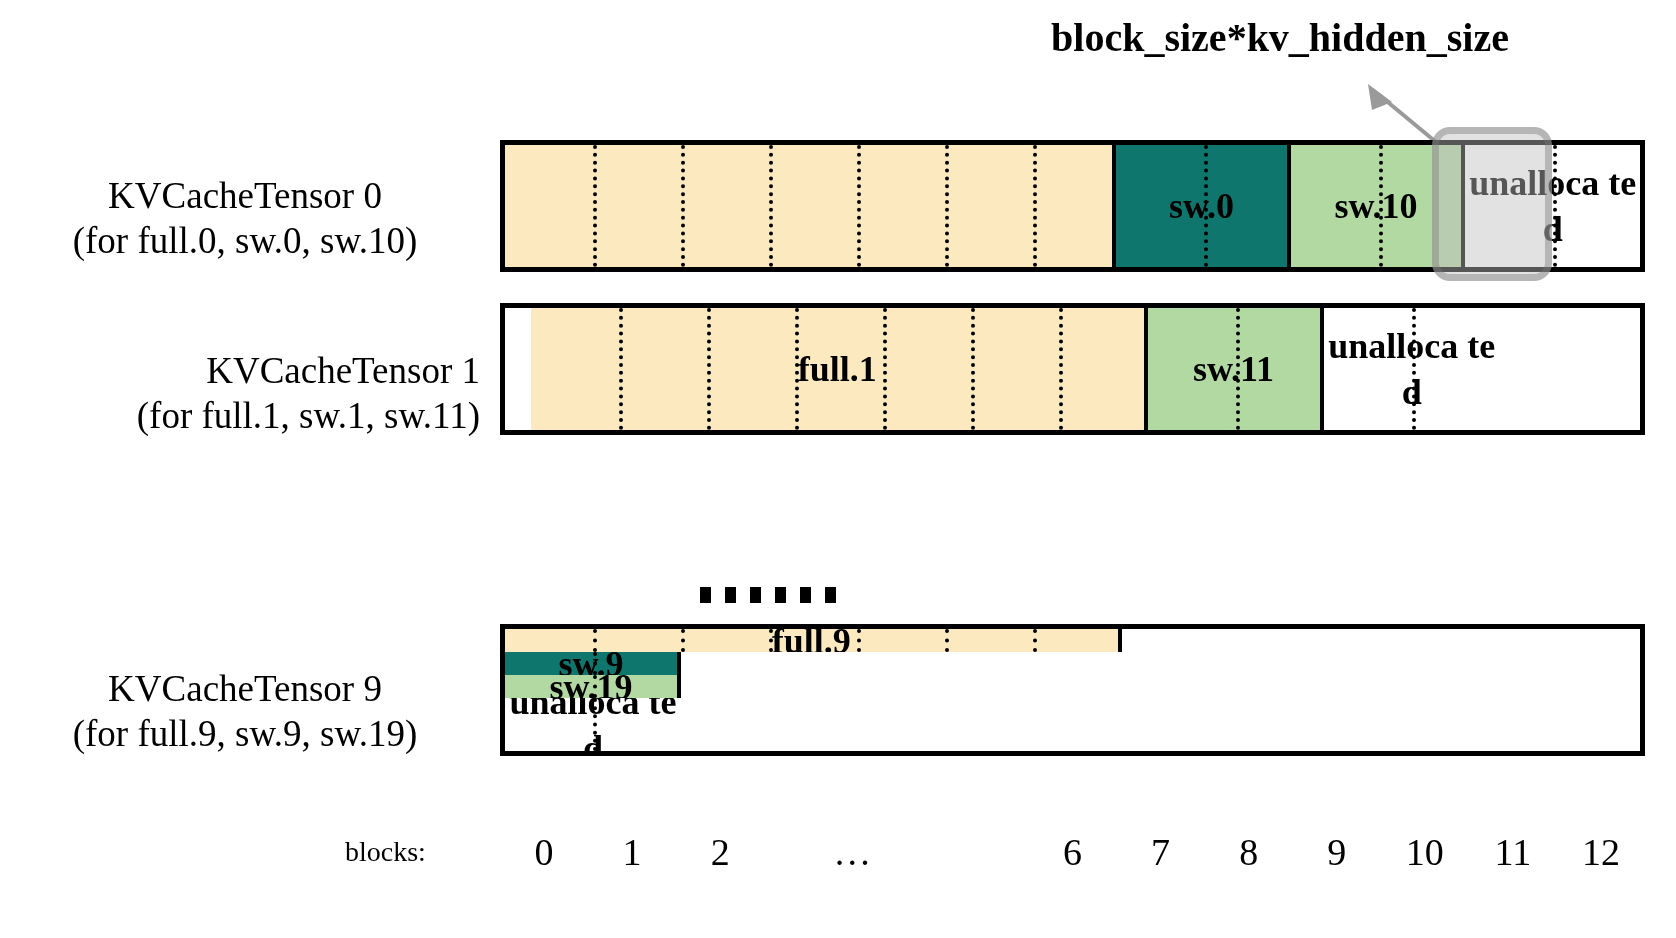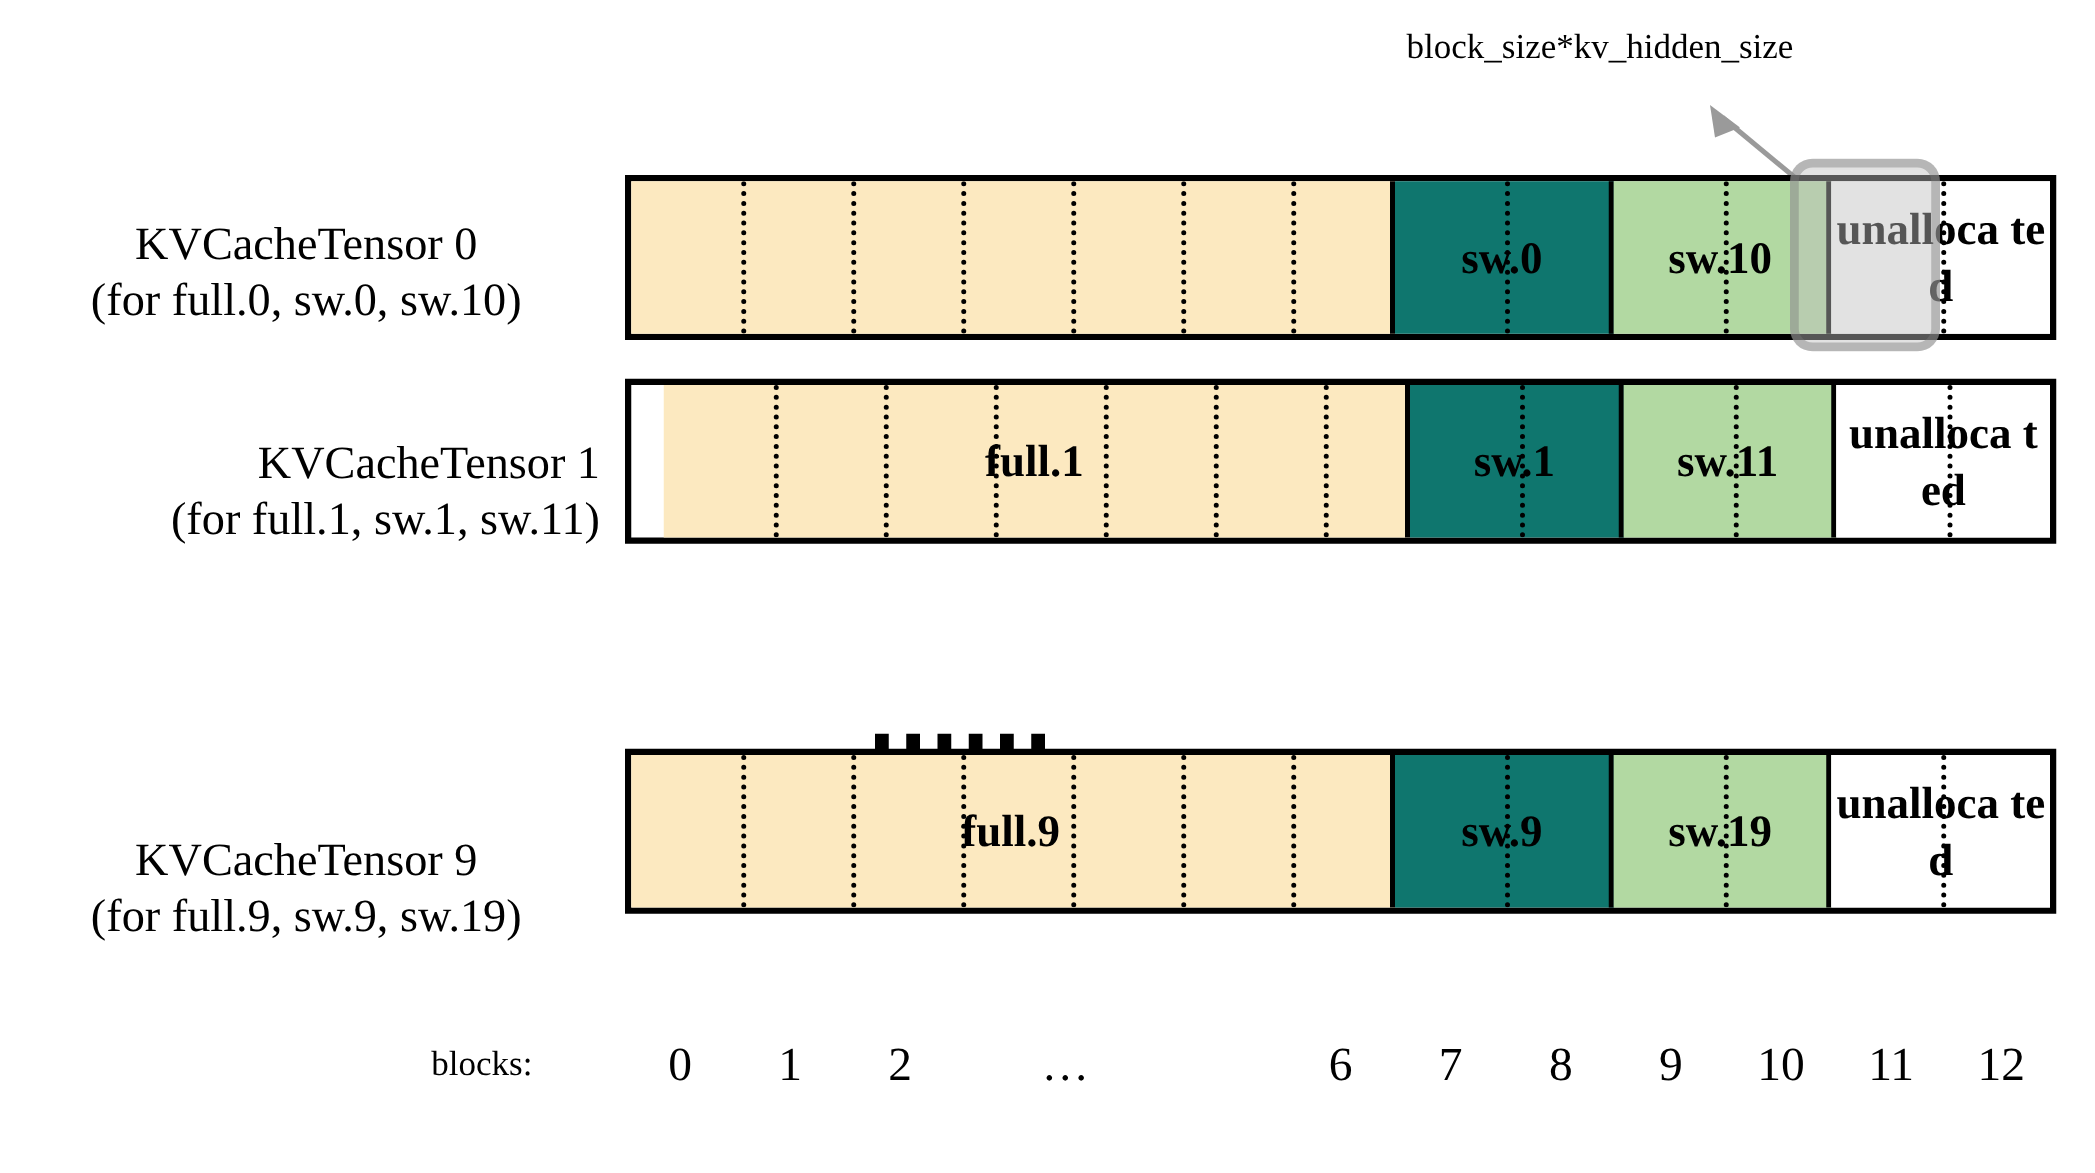--- a/index.html
+++ b/index.html
@@ -24,24 +24,25 @@
     height: 938px;
   }
 
   
   .callout-label {
     position: absolute;
     left: 1000px;
     top: 14px;
     width: 560px;
     text-align: center;
-    font-size: 28px;
+    font-size: 40px;
     line-height: 48px;
     white-space: nowrap;
     letter-spacing: 0px;
+    font-weight: bold;
   }
 
   .callout-arrow {
     position: absolute;
     left: 1330px;
     top: 70px;
     width: 140px;
     height: 90px;
     pointer-events: none;
   }
@@ -211,38 +212,34 @@
       <div class="bar" style="top: 303px; padding-left: 26px;">
         <div class="seg full" style="width: 616.538px;">
           <span class="blockline" style="left: 88.0769px;"></span>
           <span class="blockline" style="left: 176.154px;"></span>
           <span class="blockline" style="left: 264.231px;"></span>
           <span class="blockline" style="left: 352.308px;"></span>
           <span class="blockline" style="left: 440.385px;"></span>
           <span class="blockline" style="left: 528.462px;"></span>
           <span class="seg-text">full.1</span>
         </div>
-        <div class="seg sw1" style="width: 176.154px;">
-          <span class="blockline" style="left: 88.0769px;"></span>
-          <span class="seg-text">sw.1</span>
-        </div>
         <div class="seg sw2" style="width: 176.154px;">
           <span class="blockline" style="left: 88.0769px;"></span>
           <span class="seg-text">sw.11</span>
         </div>
         <div class="seg unalloc" style="width: 176.154px; border-right: none;">
           <span class="blockline" style="left: 88.0769px;"></span>
           <span class="seg-text">unalloca ted</span>
         </div>
       </div>
       <div class="row-label" style="top: 650px;">
         <span class="l1">KVCacheTensor 9</span>
         <span class="l2">(for full.9, sw.9, sw.19)</span>
       </div>
-      <div class="bar" style="top: 599px;">
+      <div class="bar" style="top: 624px; flex-direction: column;">
         <div class="seg full" style="width: 616.538px;">
           <span class="blockline" style="left: 88.0769px;"></span>
           <span class="blockline" style="left: 176.154px;"></span>
           <span class="blockline" style="left: 264.231px;"></span>
           <span class="blockline" style="left: 352.308px;"></span>
           <span class="blockline" style="left: 440.385px;"></span>
           <span class="blockline" style="left: 528.462px;"></span>
           <span class="seg-text">full.9</span>
         </div>
         <div class="seg sw1" style="width: 176.154px;">

